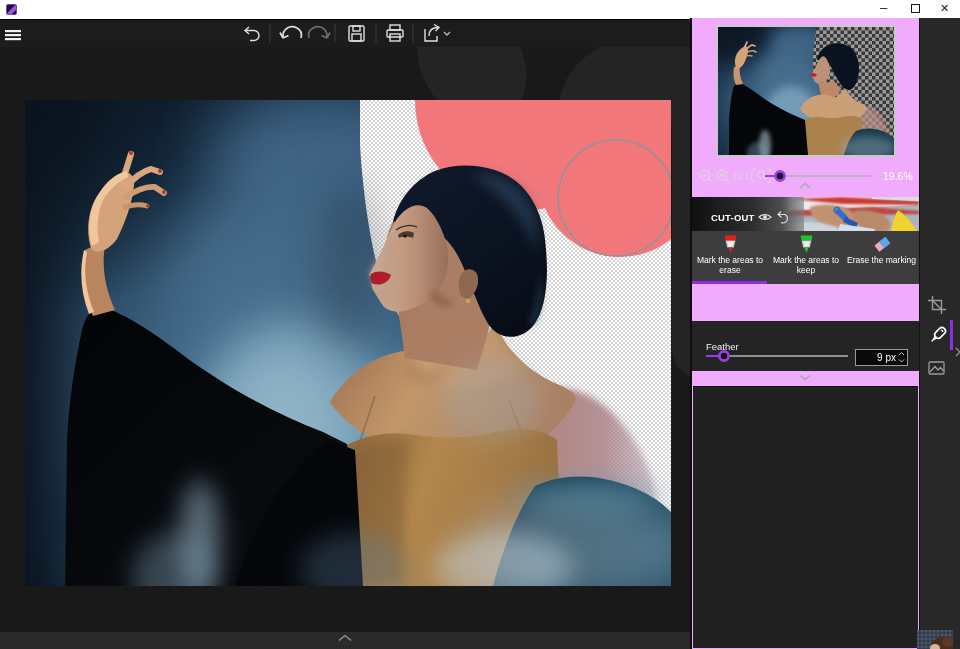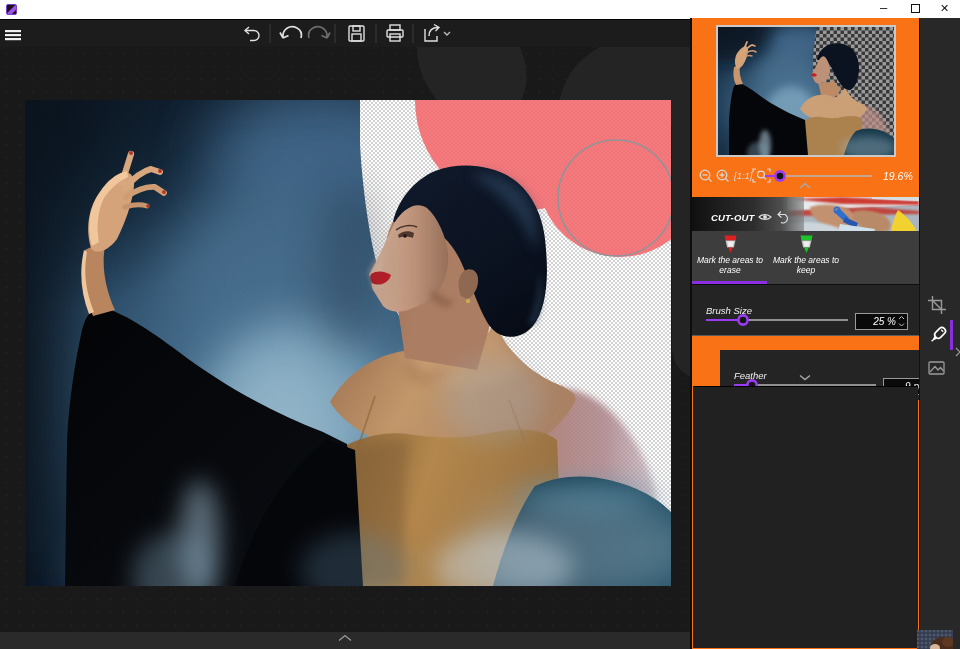--- a/index.html
+++ b/index.html
@@ -15,21 +15,21 @@
 #toolbar { position:absolute; left:0; top:19px; width:960px; height:28px; background:#1c1c1c; border-top:1px solid #000; }
 #toolbar svg { position:absolute; }
 
 #canvas { position:absolute; left:0; top:47px; width:690px; height:585px; background:#191919;
   background-image:radial-gradient(circle, #212121 0.9px, transparent 1.1px);
   background-size:13px 13px; overflow:hidden; }
 #photo { position:absolute; left:25px; top:53px; }
 
 #bottombar { position:absolute; left:0; top:632px; width:960px; height:17px; background:#2a2a2a; }
 
-#rpanel { position:absolute; left:690px; top:18px; width:229px; height:631px; background:#f97316; border-left:2px solid #0d0d0d;font-style:italic; }
+#rpanel { position:absolute; left:690px; top:18px; width:229px; height:631px; background:#f0abfc; border-left:2px solid #0d0d0d; }
 #thumbwrap { position:absolute; left:24px; top:7px; width:180px; height:132px; border:2px solid #c9c9c9; background:#111; }
 #zoomrow { position:absolute; left:0; top:143px; width:227px; height:30px; }
 #zoomrow svg { position:absolute; top:6px; }
 
 
 #banner { position:absolute; left:0; top:179px; width:227px; height:41px; overflow:hidden; }
 #tabs { position:absolute; left:0; top:213px; width:227px; height:53px; background:#3d3d3d;padding-left:23px; }
 .tab { position:absolute; top:0; height:53px; color:#fff; font-size:8.5px; text-align:center; }
 .tab .ticon { display:block; margin:4px auto 1px; }
 #tab-underline { position:absolute; left:0px; top:50px; width:75px; height:3px; background:#8c2fe4; }
@@ -391,39 +391,34 @@
       </div>
       <div class="tab" style="left:76px;width:76px;">
         <svg class="ticon" width="17" height="19" viewBox="0 0 17 19">
           <path d="M2.5,0.5 H14.5 L13.5,5.5 H3.5 Z" fill="#1ec528"></path>
           <path d="M3.5,5.5 H13.5 L11.8,12.5 H5.2 Z" fill="#c2c2c2"></path>
           <path d="M5.2,6.3 H11.8 L10.8,11.7 H6.2 Z" fill="#ededed"></path>
           <path d="M6.2,12.5 H10.8 L8.5,18 Z" fill="#1ec528"></path>
         </svg>
         Mark the areas to<br>keep
       </div>
+      <div class="tab" style="left:152px;width:75px;">
+        <svg class="ticon" width="18" height="19" viewBox="0 0 18 19">
+          <g transform="rotate(-38 9 9)">
+            <rect x="2" y="5.5" width="14" height="8" rx="1" fill="#f2a7b8"></rect>
+            <path d="M8,5.5 H15 A1,1 0 0 1 16,6.5 V12.5 A1,1 0 0 1 15,13.5 H8 Z" fill="#57a8e8"></path>
+          </g>
+        </svg>
+        Erase the marking
+      </div>
       <div id="tab-underline"></div>
     </div>
 
-    <div class="section" style="top:266px;height:51px;border-top:1px solid #0d0d0d;">
-      <div class="seclabel" style="top:20px;">Brush Size</div>
-      <svg width="150" height="16" style="position:absolute;left:10px;top:27px" viewBox="0 0 150 16">
-        <line x1="4" y1="8" x2="41" y2="8" stroke="#9a3cf0" stroke-width="2"></line>
-        <line x1="41" y1="8" x2="146" y2="8" stroke="#b5b5b5" stroke-width="1.4"></line>
-        <circle cx="41" cy="8" r="4.6" fill="#141414" stroke="#9a3cf0" stroke-width="2.6"></circle>
-      </svg>
-      <div class="valbox" style="top:28px;">
-          <span class="num">25 %</span>
-          <svg width="7" height="15" viewBox="0 0 7 15" style="position:absolute;right:2px;top:0">
-            <path d="M1,5 L3.5,2.5 L6,5 M1,9.5 L3.5,12 L6,9.5" stroke="#c4c4c4" stroke-width="1" fill="none"></path>
-          </svg>
-        </div>
-    </div>
     <div class="divider" style="top:317px;"></div>
-    <div class="section" style="top:332px;height:50px;margin-left:28px;">
+    <div class="section" style="top:303px;height:50px;">
       <div class="seclabel" style="top:20px;">Feather</div>
       <svg width="150" height="16" style="position:absolute;left:10px;top:27px" viewBox="0 0 150 16">
         <line x1="4" y1="8" x2="22" y2="8" stroke="#9a3cf0" stroke-width="2"></line>
         <line x1="22" y1="8" x2="146" y2="8" stroke="#b5b5b5" stroke-width="1.4"></line>
         <circle cx="22" cy="8" r="4.6" fill="#141414" stroke="#9a3cf0" stroke-width="2.6"></circle>
       </svg>
       <div class="valbox" style="top:28px;">
           <span class="num">9 px</span>
           <svg width="7" height="15" viewBox="0 0 7 15" style="position:absolute;right:2px;top:0">
             <path d="M1,5 L3.5,2.5 L6,5 M1,9.5 L3.5,12 L6,9.5" stroke="#c4c4c4" stroke-width="1" fill="none"></path>

